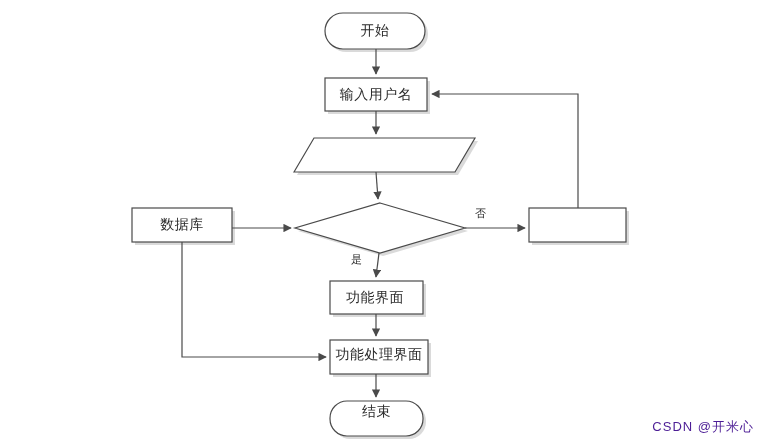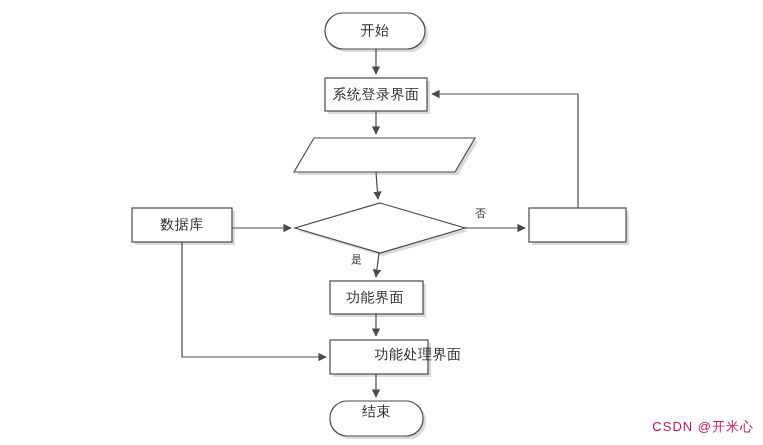--- a/index.html
+++ b/index.html
@@ -38,21 +38,21 @@
   .edge-label {
     position: absolute;
     color: #2b2b2b;
     font-size: 11px;
     white-space: nowrap;
   }
   .watermark {
     position: absolute;
     right: 9px;
     bottom: 9px;
-    color: #be185d;
+    color: #4c1d95;
     font-size: 13px;
     letter-spacing: 1px;
     font-family: "Liberation Sans", sans-serif;
     white-space: nowrap;
   }
 </style>
 </head>
 <body>
 
 <div id="canvas">
@@ -116,30 +116,30 @@
       <path d="M 376 314 L 376 336" marker-end="url(#arrow)"></path>
 
       <path d="M 182 242 L 182 357 L 326 357" marker-end="url(#arrow)"></path>
 
       <path d="M 376 374 L 376 397" marker-end="url(#arrow)"></path>
     </g>
   </svg>
 
   <div class="node-label" style="left:325px; top:13px; width:100px; height:36px;text-align:center;">开始</div>
 
-  <div class="node-label" style="left:325px; top:78px; width:102px; height:33px;">系统登录界面</div>
+  <div class="node-label" style="left:325px; top:78px; width:102px; height:33px;">输入用户名</div>
 
 
   <div class="node-label" style="left:132px; top:208px; width:100px; height:34px;border-radius:12px;">数据库</div>
 
 
 
   <div class="node-label" style="left:330px; top:281px; width:90px; height:33px;">功能界面</div>
 
-  <div class="node-label" style="left:330px; top:340px; width:98px; height:30px;margin-left:39px;">功能处理界面</div>
+  <div class="node-label" style="left:330px; top:340px; width:98px; height:30px;">功能处理界面</div>
 
   <div class="node-label" style="left:330px; top:401px; width:93px; height:21px;">结束</div>
 
   <div class="edge-label" style="left:475px; top:206px;">否</div>
 
   <div class="edge-label" style="left:351px; top:252px;">是</div>
 
   <div class="watermark">CSDN @开米心</div>
 
 </div>

